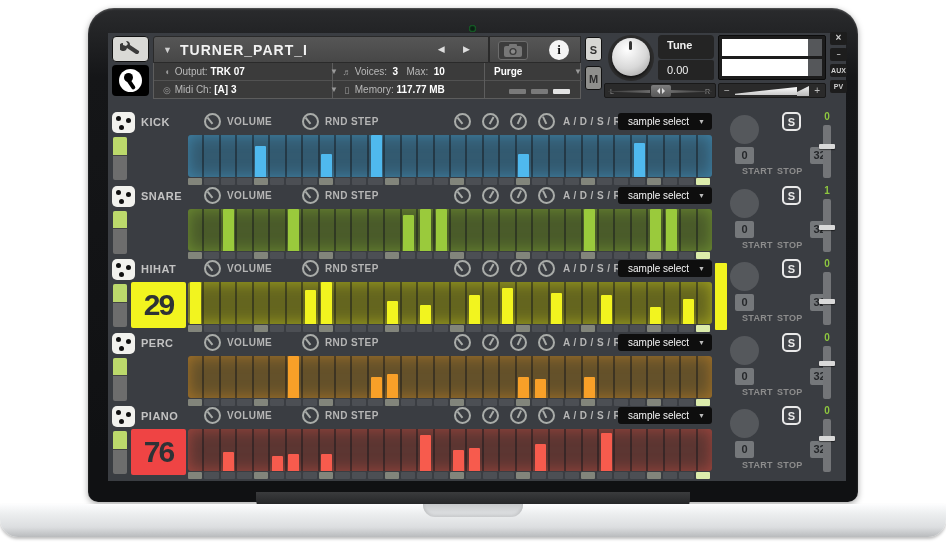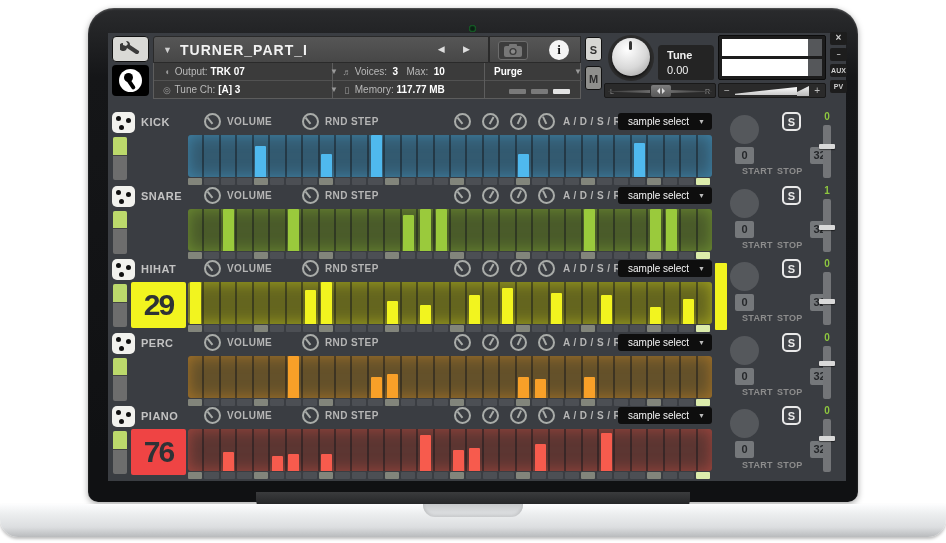--- a/index.html
+++ b/index.html
@@ -64,21 +64,21 @@
   .sm-btn { position:absolute; left:477px; width:17px; height:24px; border-radius:3px;
     font-size:11px; font-weight:bold; text-align:center; line-height:24px; border:1px solid #111; }
   .s-btn { top:4px; background:#d6d6d3; color:#333; }
   .m-btn { top:33px; background:#8f8f8c; color:#2c2c2c; }
 
   .tune-plate { position:absolute; left:500px; top:2px; width:46px; height:46px; background:#2c2c2c; border-radius:50%; }
   .tune-knob { position:absolute; left:4px; top:3px; width:38px; height:38px; border-radius:50%;
     background:radial-gradient(circle at 40% 30%, #ffffff, #d8d8d8 55%, #9a9a9a);
     box-shadow:0 2px 3px rgba(0,0,0,.6); }
   .tune-knob::after { content:""; position:absolute; left:17px; top:3px; width:3px; height:9px; background:#333; border-radius:2px; }
-  .tune-lbl-box { position:absolute; left:550px; top:12px; width:56px; height:24px; background:#242424; border-radius:4px;
+  .tune-lbl-box { position:absolute; left:550px; top:2px; width:56px; height:24px; background:#242424; border-radius:4px;
     color:#f0f0f0; font-size:11px; font-weight:bold; line-height:20px; padding-left:9px; }
   .tune-val-box { position:absolute; left:550px; top:27px; width:56px; height:20px; background:#242424; border-radius:2px;
     color:#f0f0f0; font-size:11px; line-height:20px; padding-left:9px; }
   .pan-slider { position:absolute; left:496px; top:50px; width:112px; height:15px; background:#2a2a2a;
     border:1px solid #191919; border-radius:2px; color:#8e8e8e; font-size:7px; }
   .pan-l { position:absolute; left:5px; top:4px; } .pan-r { position:absolute; right:5px; top:4px; }
   .pan-wedge-l { position:absolute; left:3px; top:6px; width:42px; height:3px; background:linear-gradient(90deg,#3d3d3d,#6a6a6a); clip-path:polygon(0 40%,100% 0,100% 100%,0 60%); }
   .pan-wedge-r { position:absolute; right:3px; top:6px; width:42px; height:3px; background:linear-gradient(270deg,#3d3d3d,#6a6a6a); clip-path:polygon(0 0,100% 40%,100% 60%,0 100%); }
   .pan-handle { position:absolute; left:46px; top:1px; width:20px; height:12px; background:linear-gradient(#7d7d7d,#575757); border-radius:2px; }
   .pan-handle::before { content:""; position:absolute; left:3px; top:3px; border:3px solid transparent; border-right-color:#ddd; }
@@ -181,21 +181,21 @@
       <div class="hdr-divider-h"></div>
       <div class="hdr-divider-v"></div>
       <div class="hdr-divider-v2"></div>
       <div class="hdr-cell" style="left:8px; top:0;">
         <span class="mini-ic">◖</span>
         <span>Output:</span>&nbsp;<b>TRK 07</b>
         <span class="cell-caret" style="position:absolute; left:158px;">▼</span>
       </div>
       <div class="hdr-cell" style="left:8px; top:18px;">
         <span class="mini-ic">◎</span>
-        <span>Tune Ch:</span>&nbsp;<b>[A] 3</b>
+        <span>Midi Ch:</span>&nbsp;<b>[A] 3</b>
         <span class="cell-caret" style="position:absolute; left:158px;">▼</span>
       </div>
       <div class="hdr-cell" style="left:188px; top:0;">
         <span class="mini-ic">♬</span>
         <span>Voices:</span>&nbsp;&nbsp;<b>3</b>&nbsp;&nbsp;&nbsp;<span>Max:</span>&nbsp;&nbsp;<b>10</b>
       </div>
       <div class="hdr-cell" style="left:188px; top:18px;">
         <span class="mini-ic">▯</span>
         <span>Memory:</span>&nbsp;<b>117.77 MB</b>
       </div>

